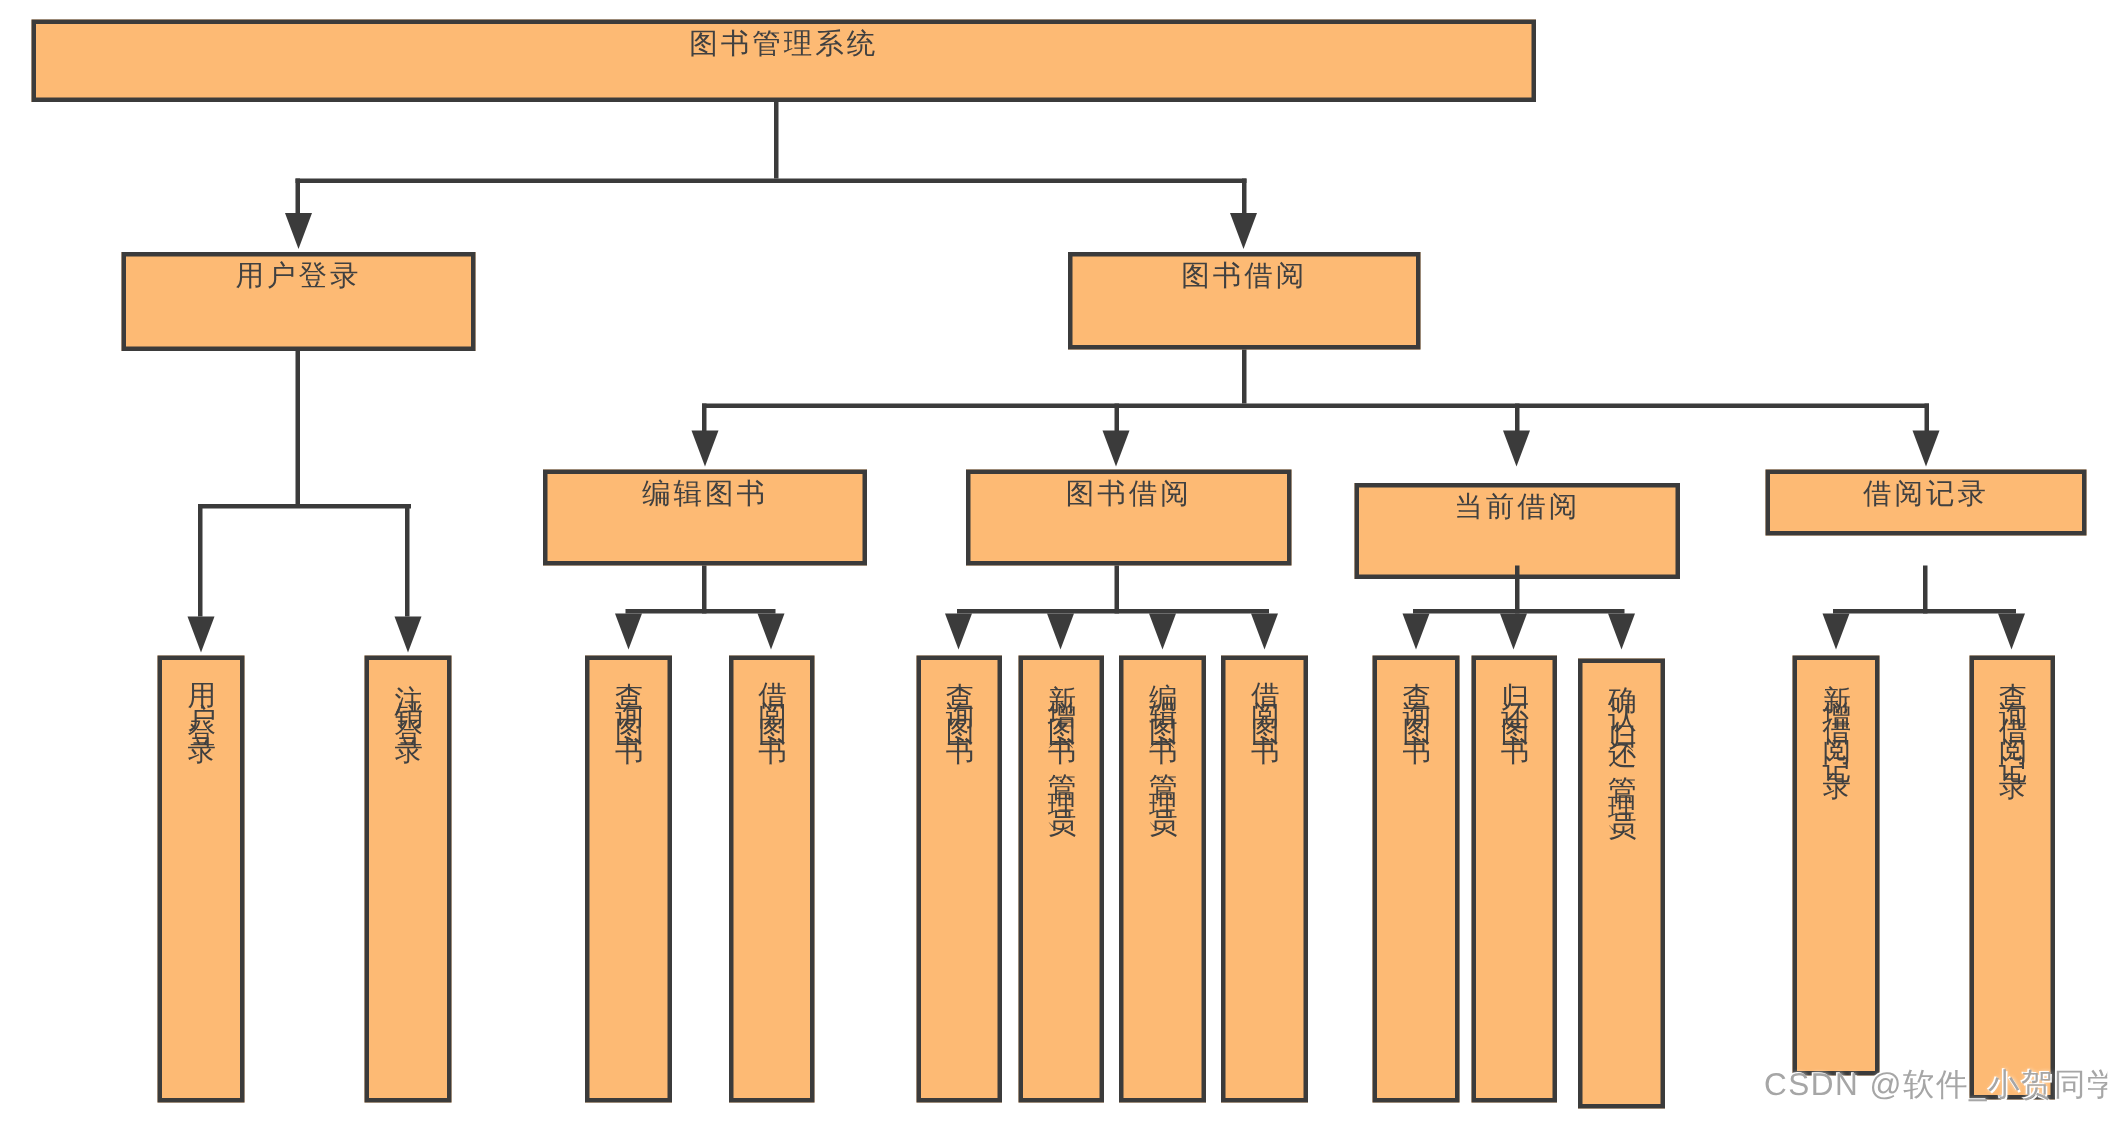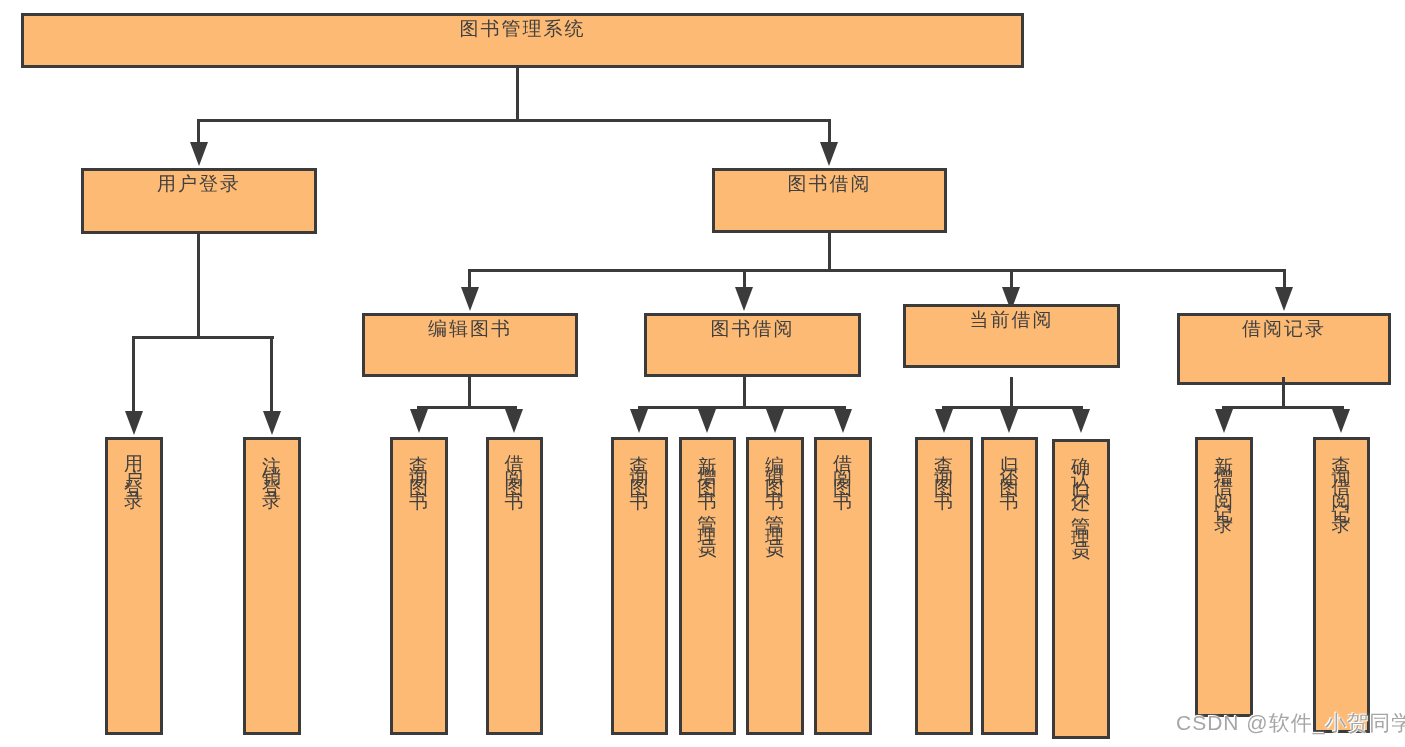--- a/index.html
+++ b/index.html
@@ -107,24 +107,24 @@
   <div class="arrow" style="left:1002px; top:287px;"></div>
   <div class="line v" style="left:1283px; top:269px; height:19px;"></div>
   <div class="arrow" style="left:1275px; top:287px;"></div>
 
   <div class="node h-label" style="left:362px; top:313px; width:216px; height:64px;">
     <span>编辑图书</span>
   </div>
   <div class="node h-label" style="left:644px; top:313px; width:217px; height:64px;">
     <span>图书借阅</span>
   </div>
-  <div class="node h-label" style="left:903px; top:304px; width:217px; height:64px;">
+  <div class="node h-label" style="left:903px; top:322px; width:217px; height:64px;">
     <span>当前借阅</span>
   </div>
-  <div class="node h-label" style="left:1177px; top:313px; width:214px; height:72px;">
+  <div class="node h-label" style="left:1177px; top:313px; width:214px; height:44px;">
     <span>借阅记录</span>
   </div>
 
   <div class="line v" style="left:468px; top:377px; height:32px;"></div>
   <div class="line h" style="left:417px; top:406px; width:100px;"></div>
   <div class="arrow" style="left:410px; top:409px;"></div>
   <div class="arrow" style="left:505px; top:409px;"></div>
 
   <div class="line v" style="left:743px; top:377px; height:32px;"></div>
   <div class="line h" style="left:638px; top:406px; width:208px;"></div>

